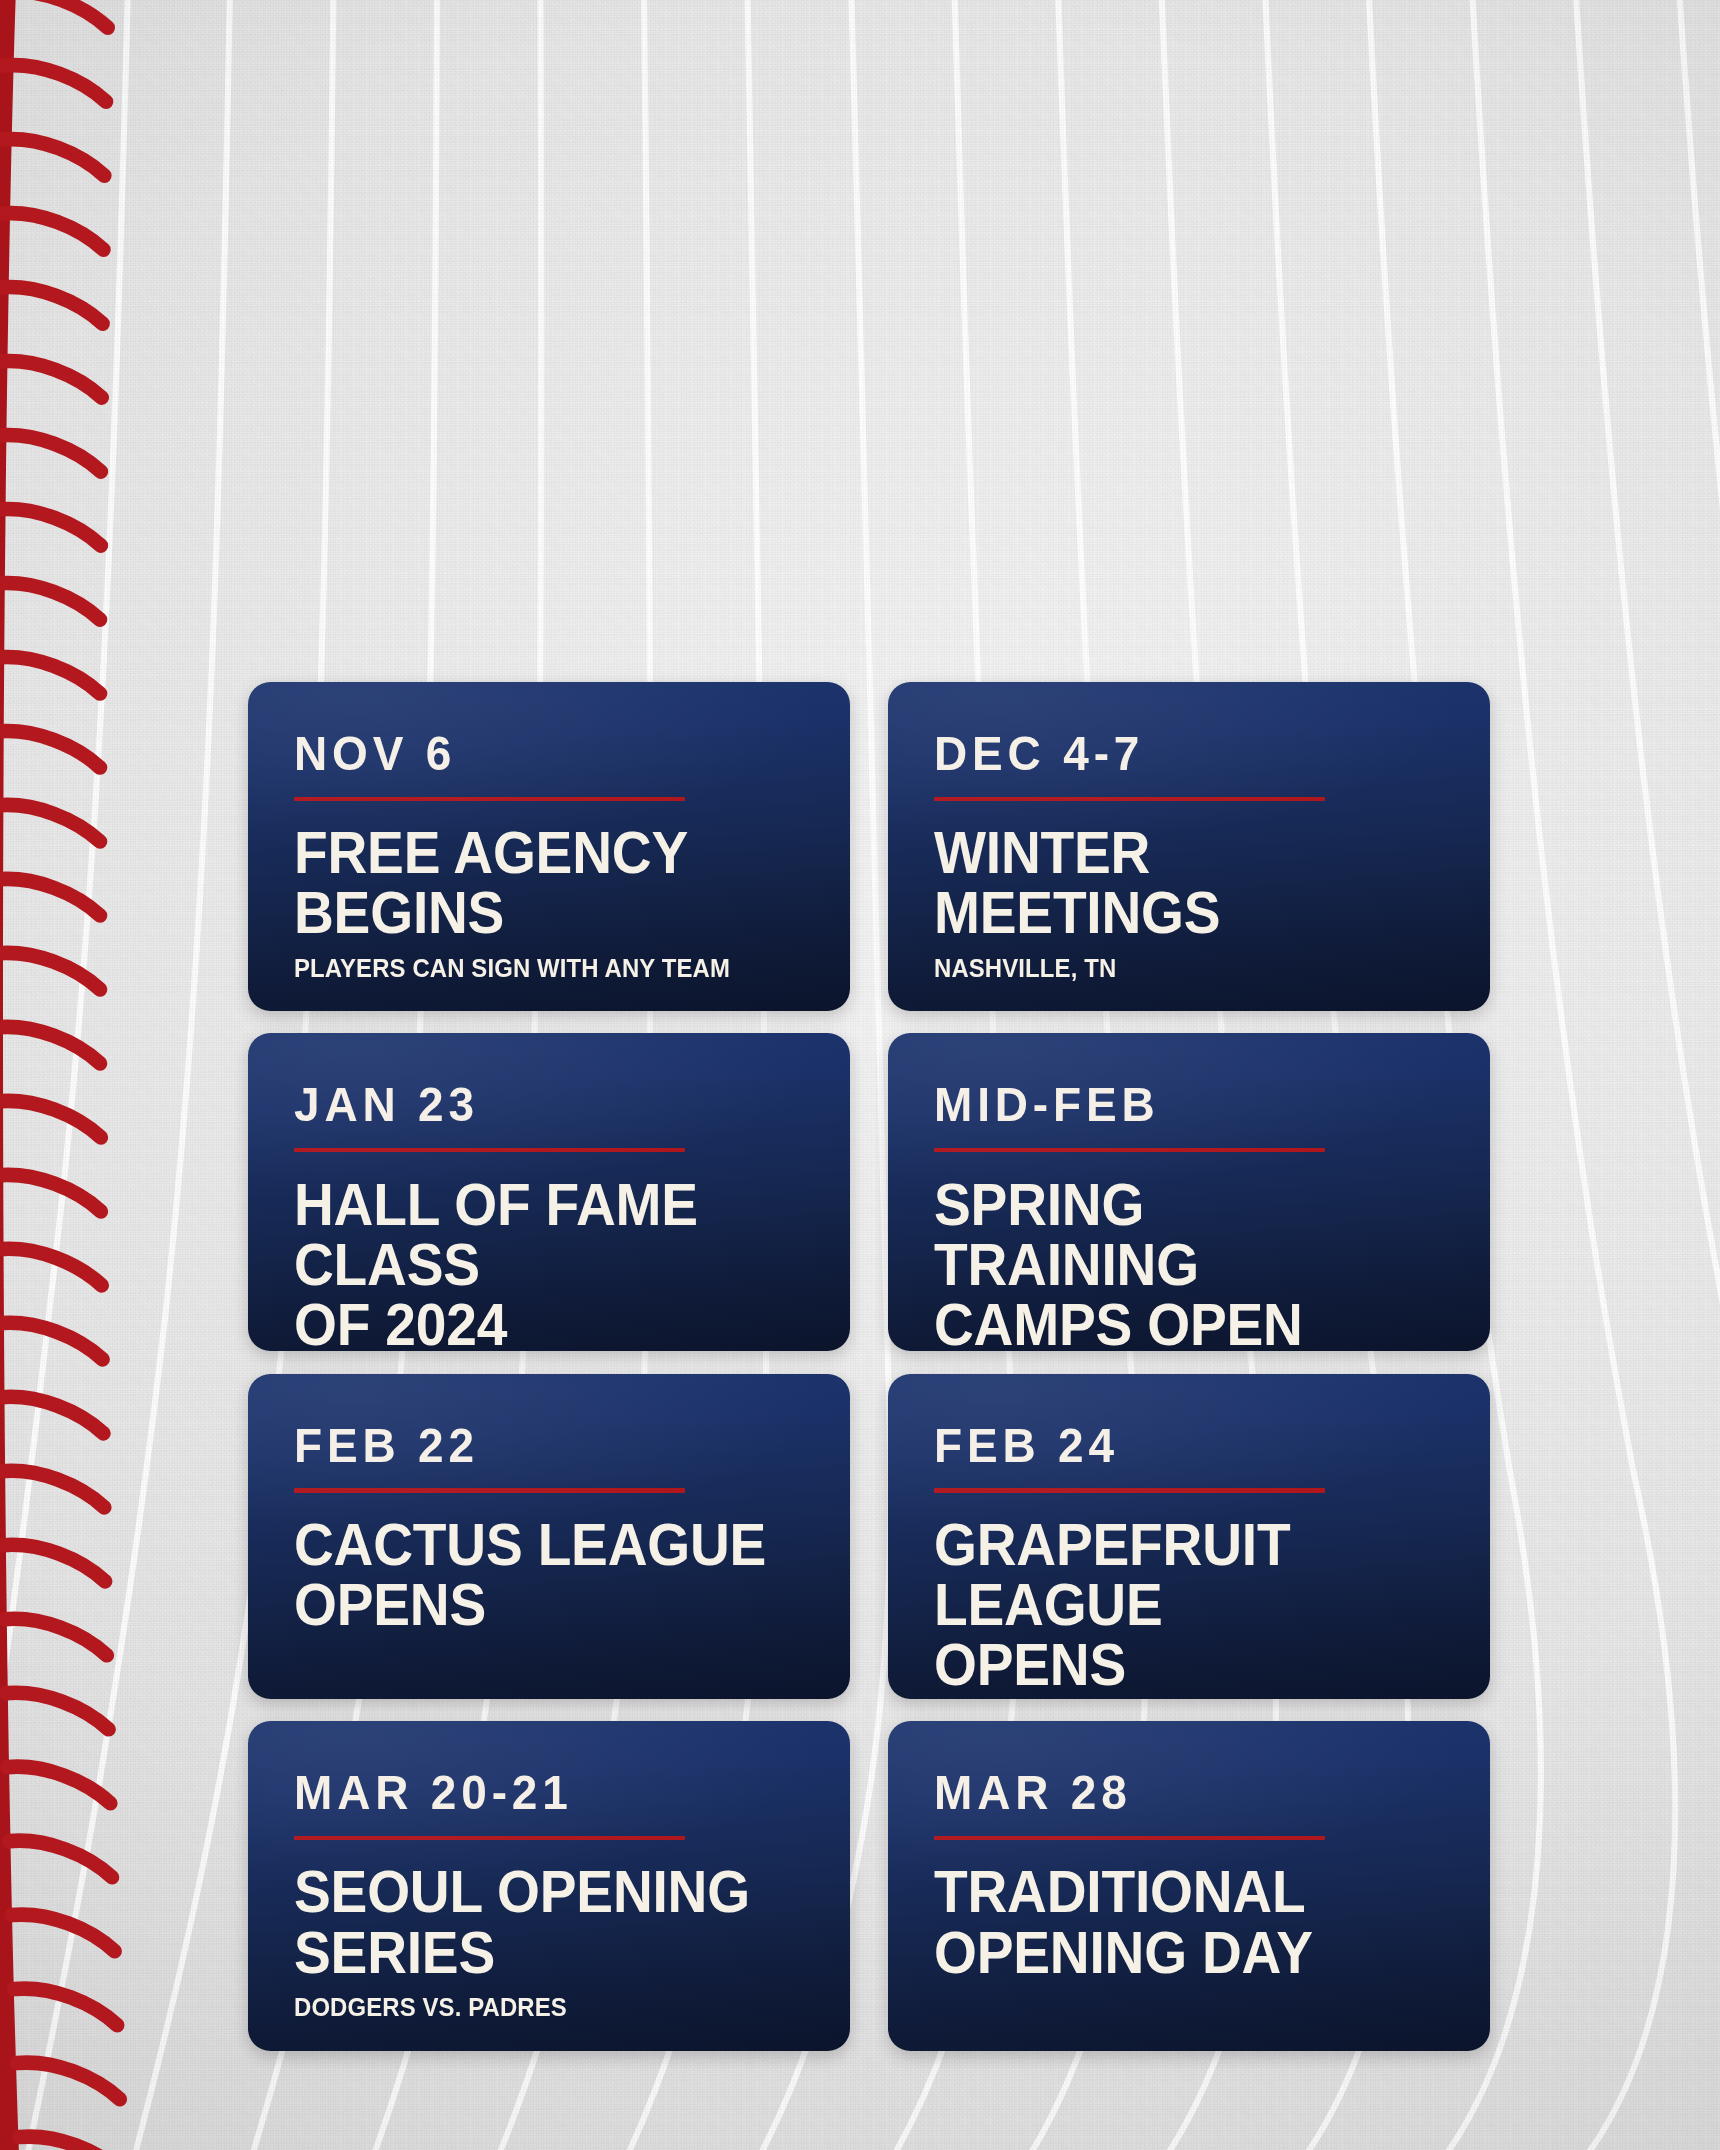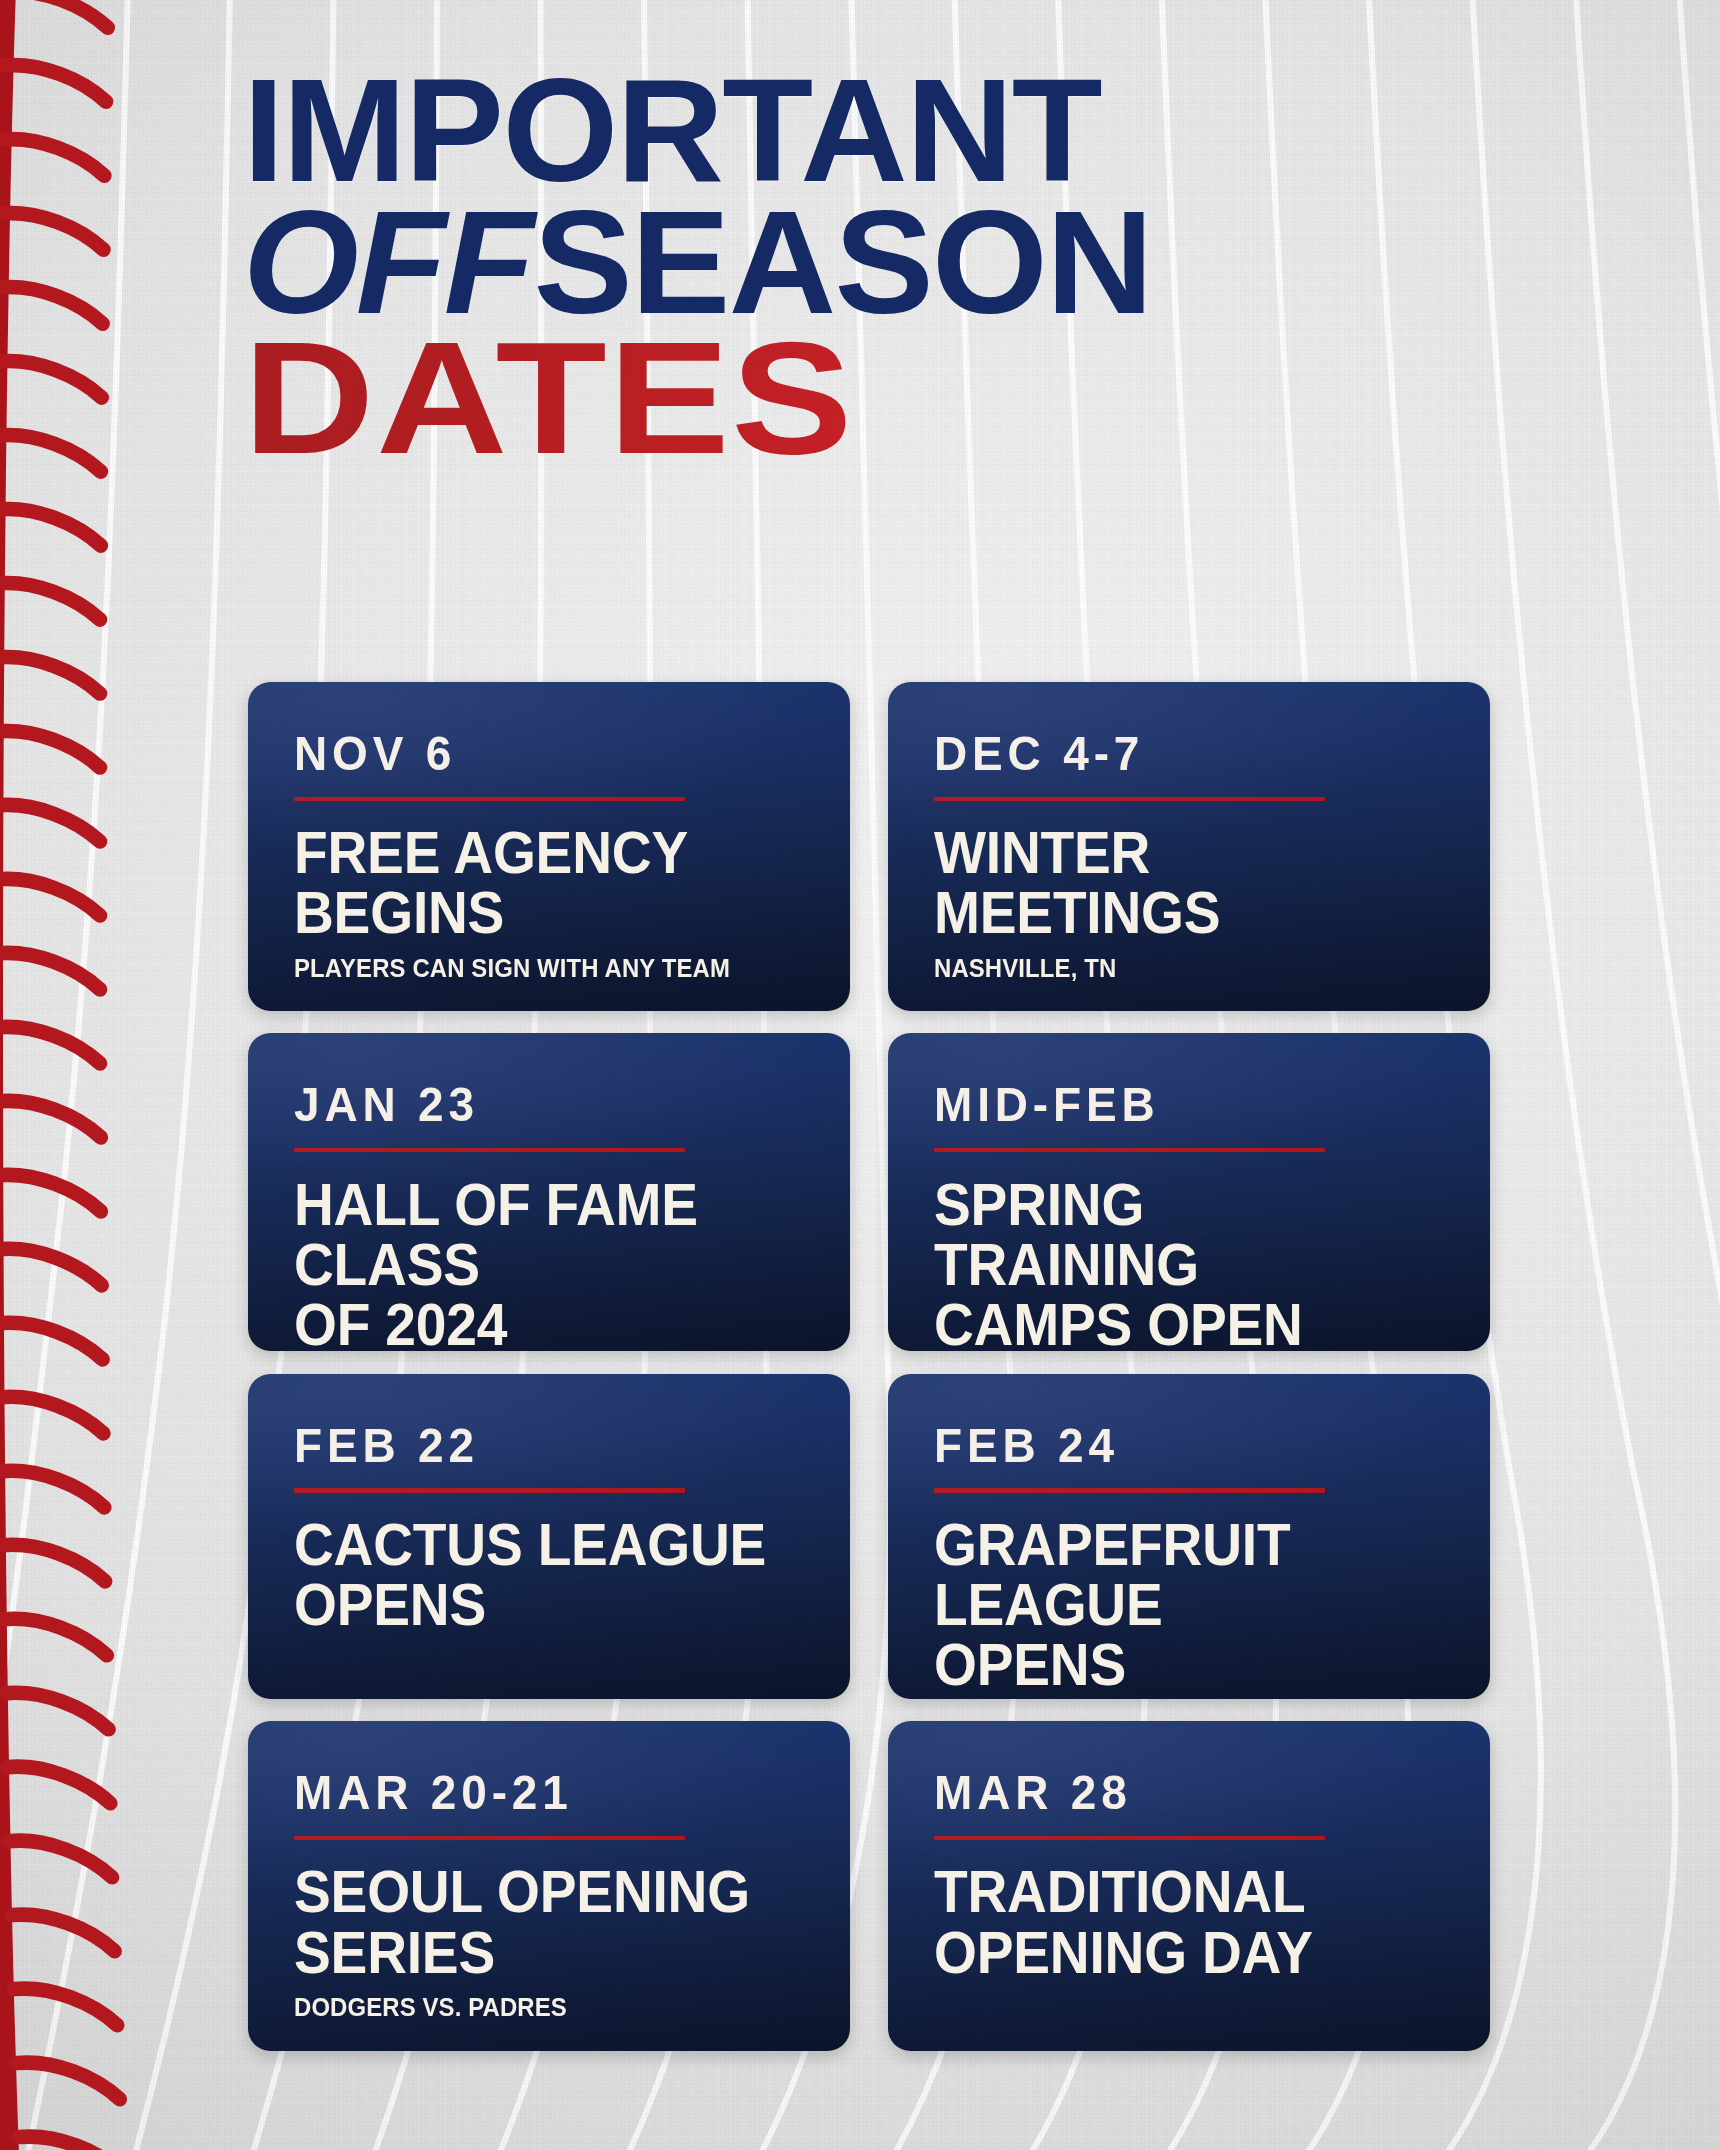--- a/index.html
+++ b/index.html
@@ -220,25 +220,20 @@
       <path d="M 17 1988 C 61 1984, 109 2004, 137 2030"></path>
       <path d="M 19 2074 C 63 2070, 111 2090, 139 2116"></path>
       <path d="M 21 2160 C 65 2156, 113 2176, 141 2202"></path>
       <path d="M 24 2246 C 68 2242, 116 2262, 144 2288"></path>
       <path d="M 27 2332 C 71 2328, 119 2348, 147 2374"></path>
       <path d="M 30 2418 C 74 2414, 122 2434, 150 2460"></path>
       <path d="M 33 2504 C 77 2500, 125 2520, 153 2546"></path>
     </g>
   </svg>
 
-  <div class="headline">
-    <span class="hl-line hl1">IMPORTANT</span>
-    <span class="hl-line hl2"><span class="ital">OFF</span><span>SEASON</span></span>
-    <span class="hl3">DATES</span>
-  </div>
 
   <div class="grid">
 
     <div class="card h1">
       <div class="c-date">NOV 6</div>
       <div class="c-rule"></div>
       <div class="c-title">FREE AGENCY BEGINS</div>
       <div class="c-sub">PLAYERS CAN SIGN WITH ANY TEAM</div>
     </div>
 

